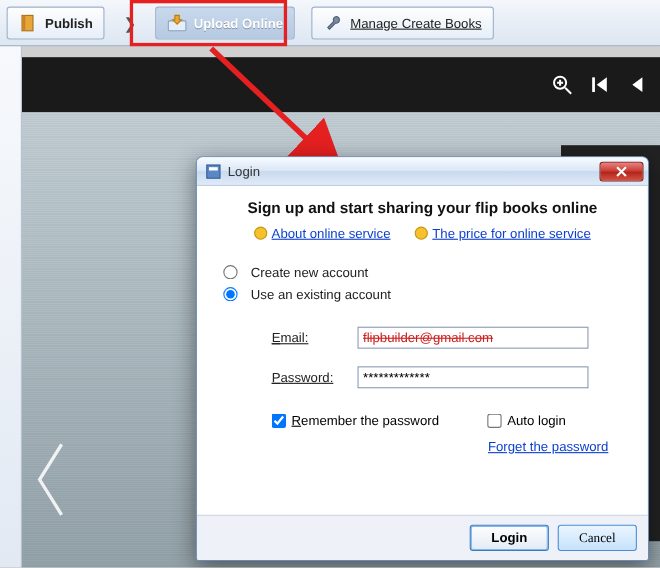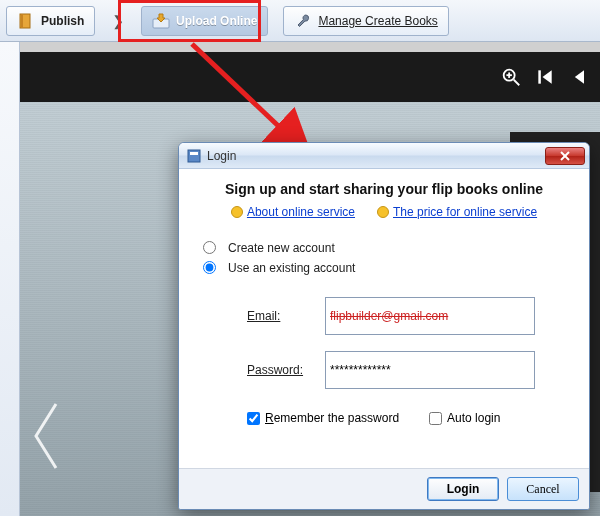--- a/index.html
+++ b/index.html
@@ -116,25 +116,25 @@
   .dlgbody { padding:12px 18px 8px; flex:1; display:flex; flex-direction:column; }
   .dlgbody h2 { font-size:14px; font-weight:bold; color:#111; text-align:center; margin-bottom:8px; }
   .links { display:flex; justify-content:center; gap:22px; margin-bottom:12px; }
   .links a { color:#0b3fd0; text-decoration:underline; font-size:12px; display:flex; align-items:center; gap:4px; cursor:pointer; }
   .bulb { width:12px; height:12px; border-radius:50%; background:#f6c12a; border:1px solid #c79515; display:inline-block; }
   .radiogroup { margin:4px 0 6px 6px; }
   .radiogroup label { display:flex; align-items:flex-start; gap:12px; margin:6px 0; font-size:12px; color:#222; cursor:pointer;}
   .formrow { display:flex; align-items:center; margin:10px 0 6px 50px; }
   .formrow .flabel { width:78px; text-decoration:underline; color:#222; }
   .formrow input[type=text], .formrow input[type=password] {
-    width:210px; height:20px; border:1px solid #8a9cb5; padding:18px 4px;
+    width:210px; height:20px; border:1px solid #8a9cb5; padding:0 4px;
     font-family:inherit; font-size:12px;
   }
   .redacted { color:#c22; text-decoration:line-through; }
-  .checks { display:flex; gap:30px; margin:16px 0 4px 50px; font-size:12px; }
+  .checks { display:flex; gap:44px; margin:16px 0 4px 50px; font-size:12px; }
   .checks label { display:flex; gap:5px; align-items:center; cursor:pointer;}
   .forget { text-align:right; margin:6px 18px 0 0; }
   .forget a { color:#0b3fd0; text-decoration:underline; font-size:12px; cursor:pointer;}
   .dlgbuttons {
     border-top:1px solid #d0d7e2;
     background:#eef2f8;
     padding:8px 10px;
     display:flex; justify-content:flex-end; gap:8px;
   }
   .winbtn {
@@ -273,18 +273,21 @@
     <div class="checks">
       <label>
           <input type="checkbox" checked="" style="">
           <span class="ul-first">Remember the password</span>
         </label>
       <label>
           <input type="checkbox" style="">
           <span>Auto login</span>
         </label>
     </div>
+    <div class="forget">
+      <a>Forget the password</a>
+    </div>
   </div>
   <div class="dlgbuttons">
     <button class="winbtn primary">Login</button>
     <button class="winbtn cancel">Cancel</button>
   </div>
 </div>
 
 </body></html>

